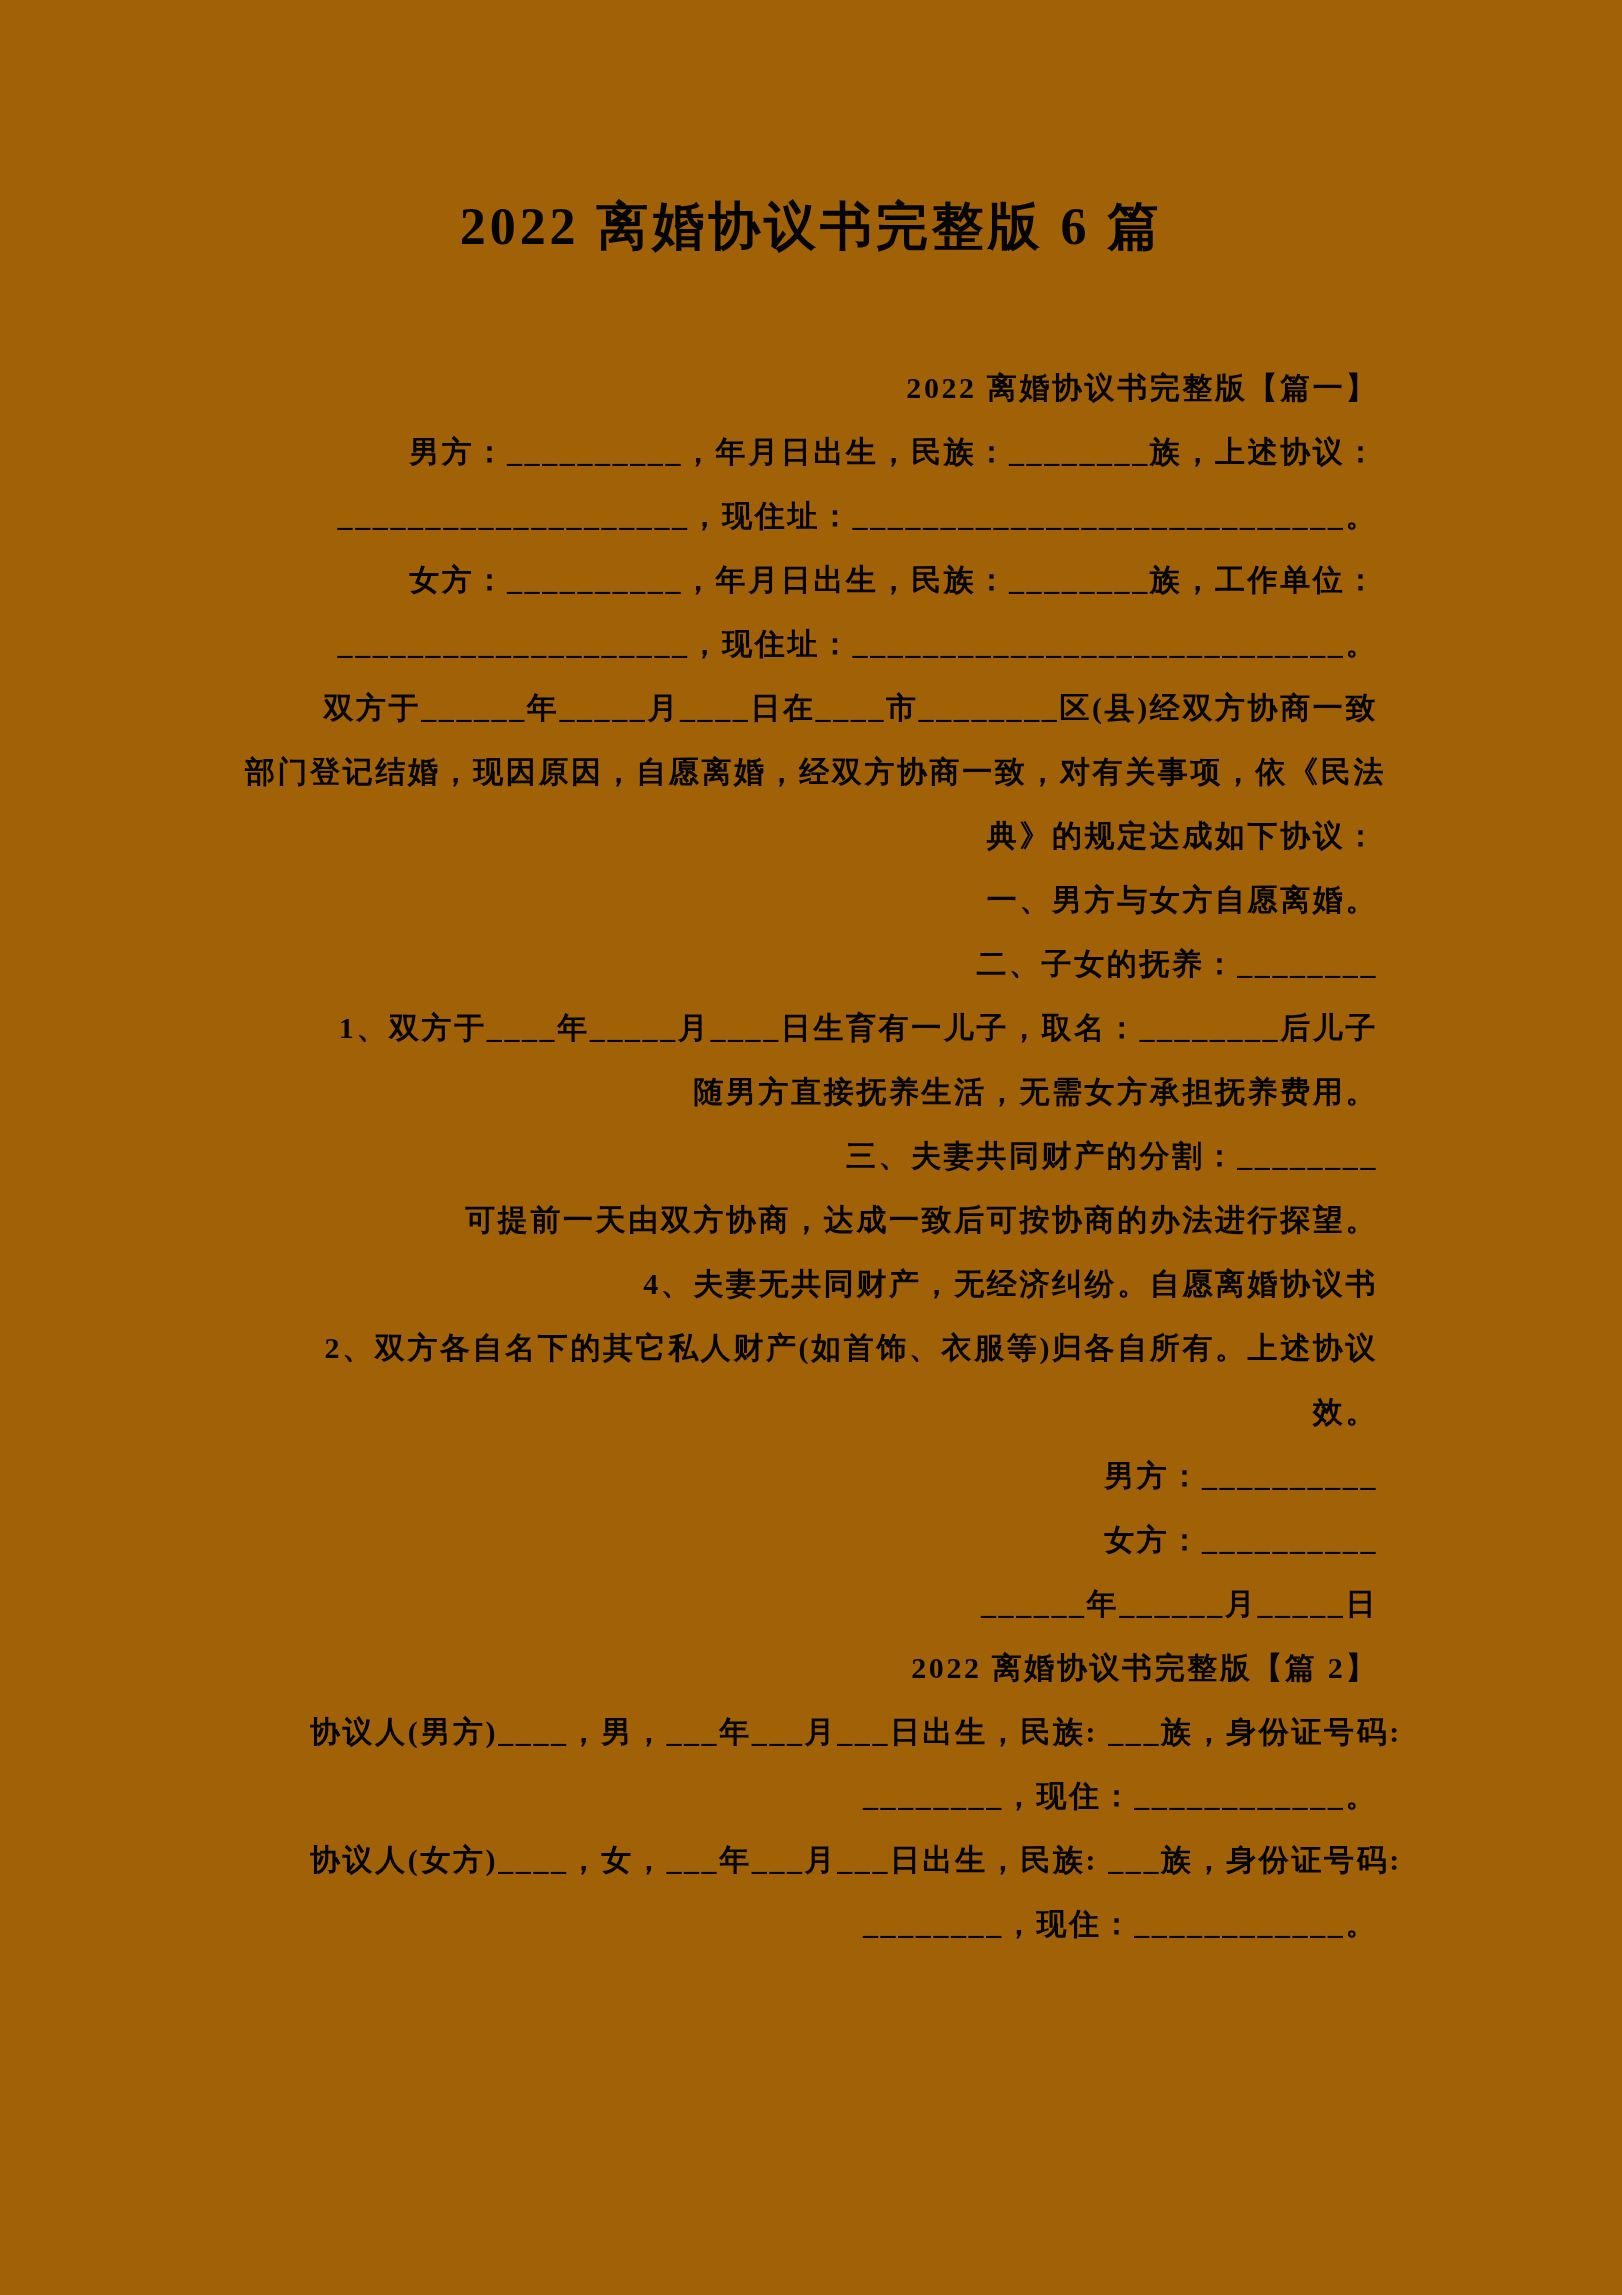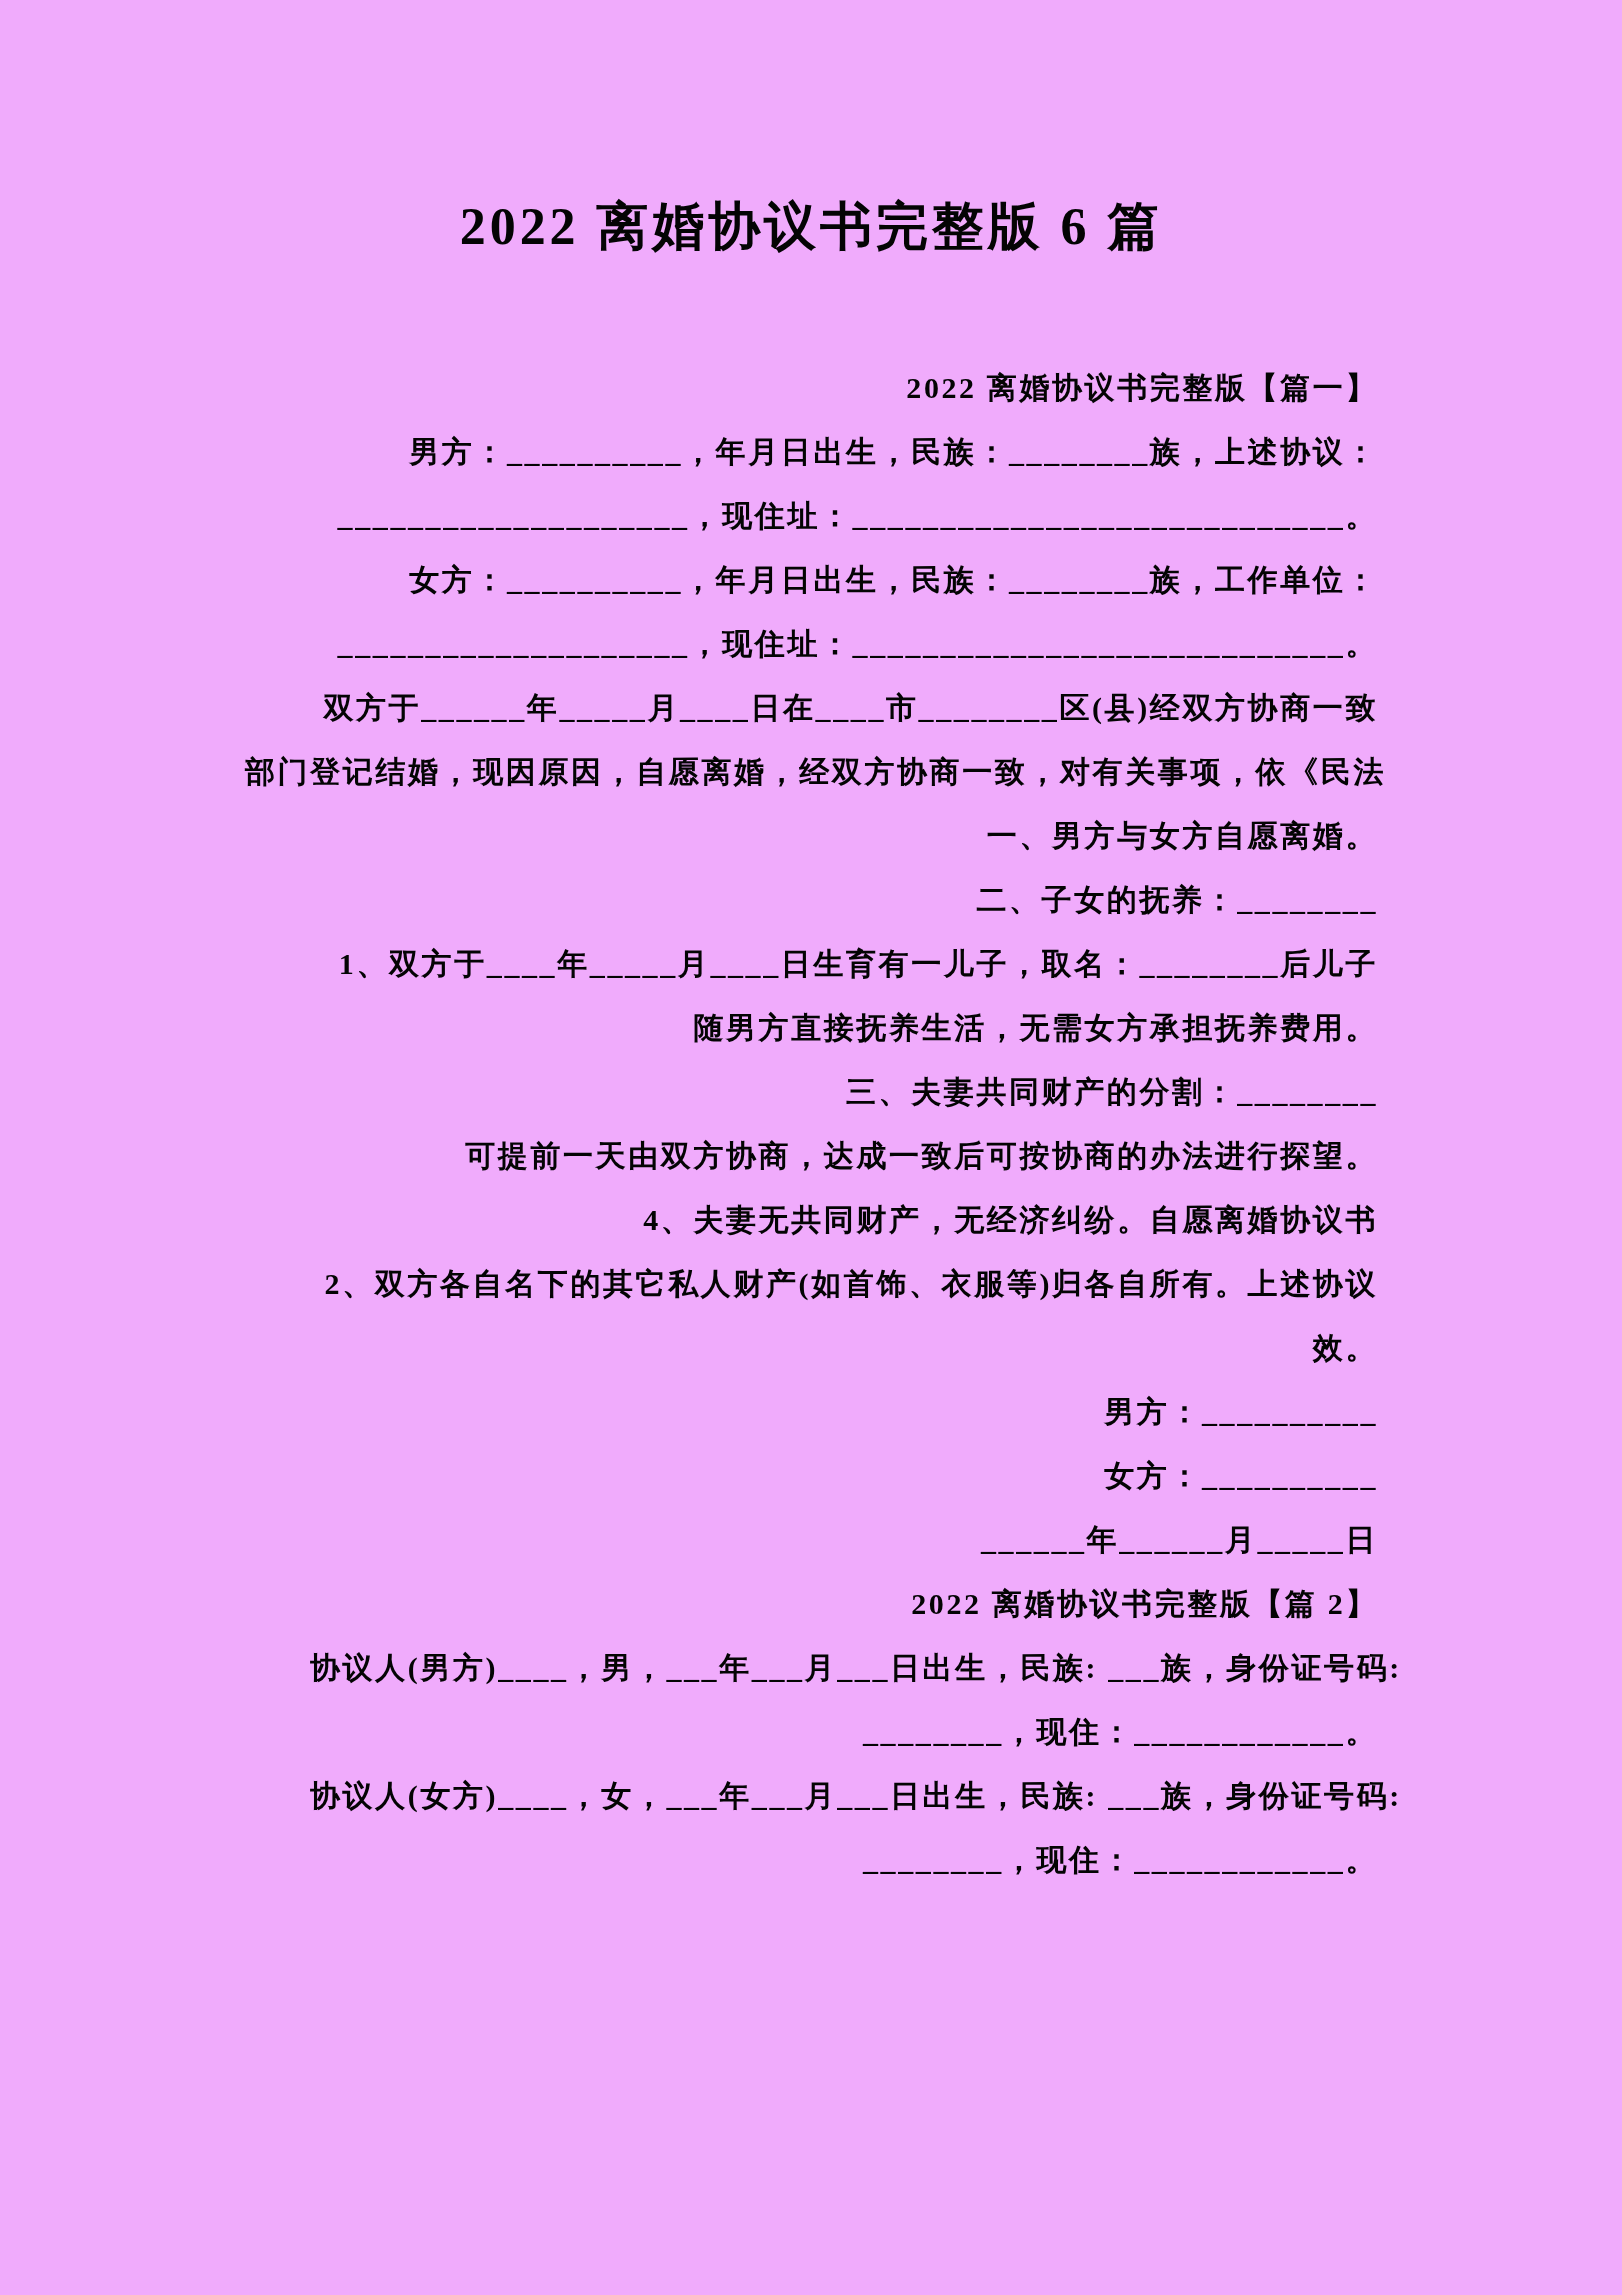--- a/index.html
+++ b/index.html
@@ -5,21 +5,21 @@
   html, body {
     margin: 0;
     padding: 0;
     background: #e8e8e8;
   }
   .page {
     position: relative;
     width: 1623px;
     height: 2295px;
     margin: 0 auto;
-    background: #f0abfc;
+    background: #a16207;
     overflow: hidden;
     color: #040404;
   }
   .doc-title {
     padding-top: 194px;
     margin: 0;
     text-align: center;
     font-family: "Liberation Serif", "DejaVu Serif", serif;
     font-weight: 700;
     font-size: 52px;
@@ -53,20 +53,21 @@
   <div class="body-block">
 
     <div class="ln indent">2022 离婚协议书完整版【篇一】</div>
 
     <div class="ln indent">男方：__________，年月日出生，民族：________族，上述协议：</div>
     <div class="ln">____________________，现住址：____________________________。</div>
     <div class="ln indent">女方：__________，年月日出生，民族：________族，工作单位：</div>
     <div class="ln">____________________，现住址：____________________________。</div>
     <div class="ln indent">双方于______年_____月____日在____市________区(县)经双方协商一致</div>
     <div class="ln">部门登记结婚，现因原因，自愿离婚，经双方协商一致，对有关事项，依《民法</div>
+    <div class="ln">典》的规定达成如下协议：</div>
     <div class="ln indent">一、男方与女方自愿离婚。</div>
     <div class="ln indent">二、子女的抚养：________</div>
     <div class="ln indent">1、双方于____年_____月____日生育有一儿子，取名：________后儿子</div>
     <div class="ln">随男方直接抚养生活，无需女方承担抚养费用。</div>
     <div class="ln indent">三、夫妻共同财产的分割：________</div>
     <div class="ln">可提前一天由双方协商，达成一致后可按协商的办法进行探望。</div>
     <div class="ln indent">4、夫妻无共同财产，无经济纠纷。自愿离婚协议书</div>
     <div class="ln indent">2、双方各自名下的其它私人财产(如首饰、衣服等)归各自所有。上述协议</div>
     <div class="ln">效。</div>
     <div class="ln indent">男方：__________</div>

